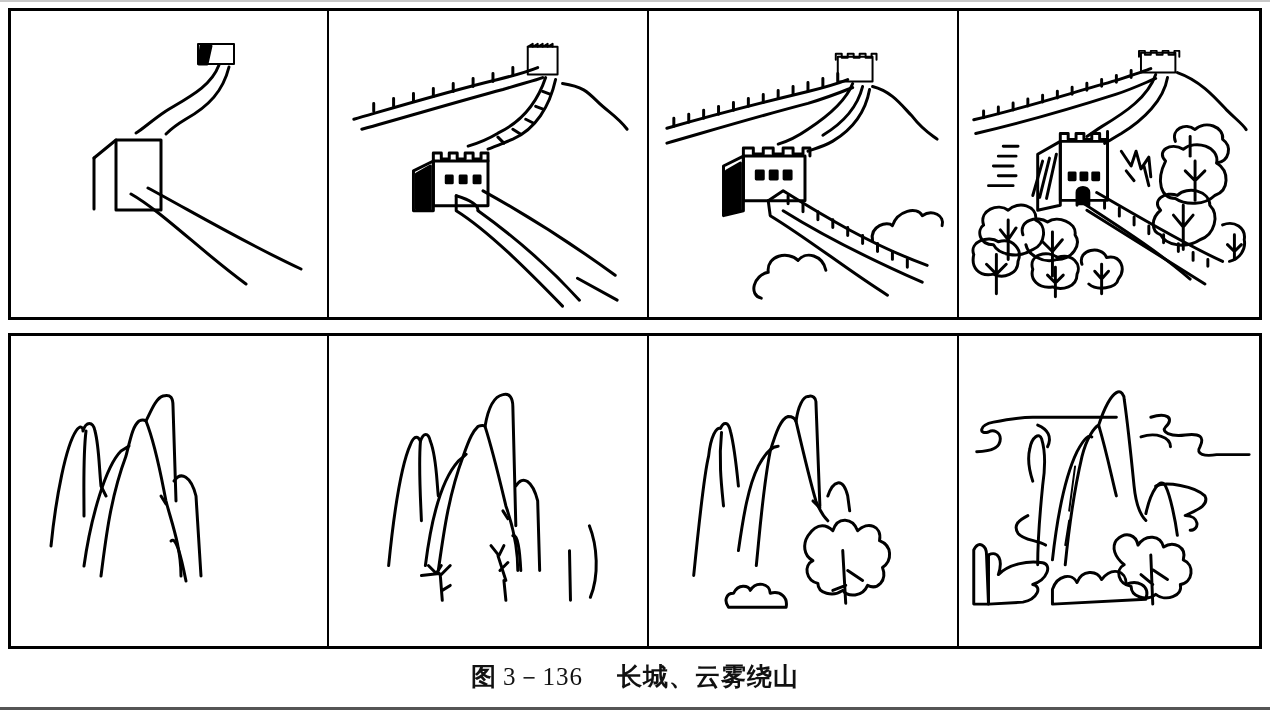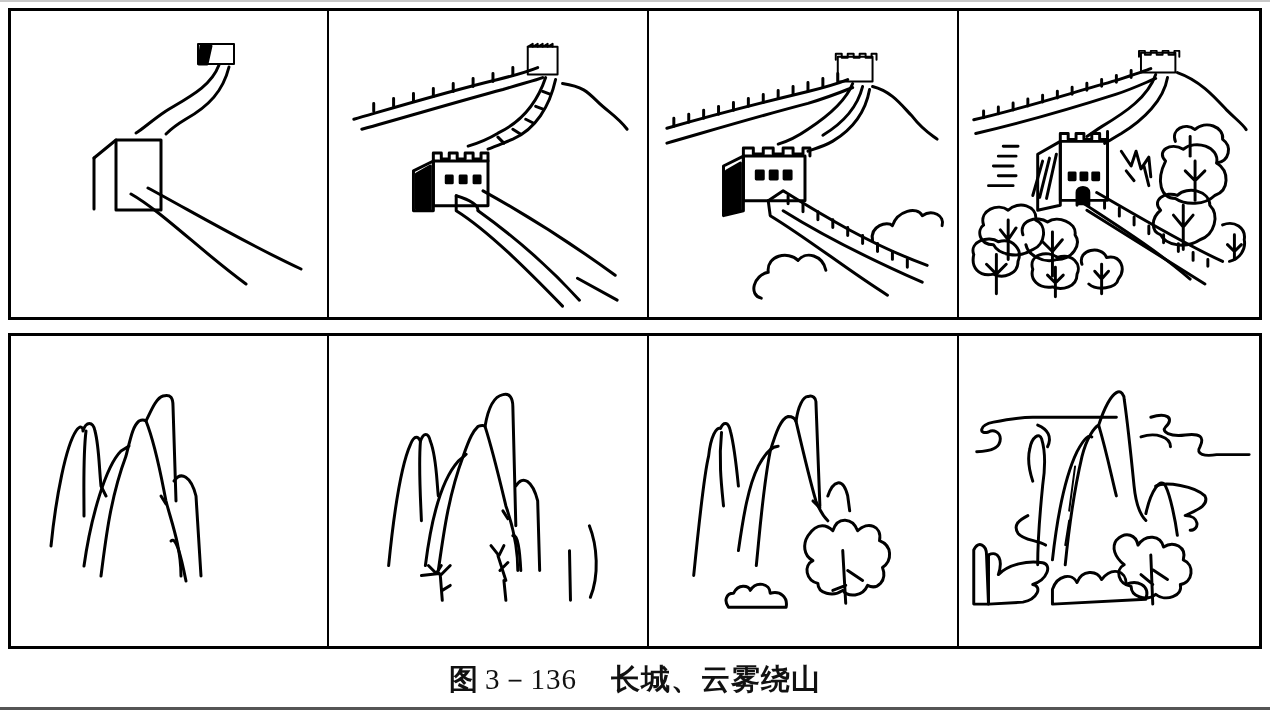--- a/index.html
+++ b/index.html
@@ -8,21 +8,21 @@
   .grid{position:absolute;left:8px;width:1254px;border:3px solid #000;box-sizing:border-box;display:flex;background:#fff;}
   .grid.top{top:8px;height:312px;}
   .grid.bottom{top:333px;height:316px;}
   .panel{position:relative;height:100%;box-sizing:border-box;}
   .panel + .panel{border-left:2.5px solid #000;}
   .p1{width:316px;} .p2{width:320px;} .p3{width:310px;} .p4{flex:1;}
   .panel svg{position:absolute;left:0;top:0;width:100%;height:100%;}
   svg path, svg line, svg polyline, svg rect, svg circle, svg ellipse{fill:none;stroke:#000;stroke-width:3;stroke-linecap:round;stroke-linejoin:round;}
   .fill{fill:#000 !important;}
   .thin{stroke-width:2 !important;}
-  .caption{position:absolute;left:0;top:660px;width:1270px;text-align:center;font-size:29px;font-weight:bold;color:#111;letter-spacing:1px;}
+  .caption{position:absolute;left:0;top:660px;width:1270px;text-align:center;font-size:25px;font-weight:bold;color:#111;letter-spacing:1px;}
   .caption .num{font-family:"Liberation Serif",serif;font-weight:normal;margin:0 34px 0 6px;}
   .bottomline{position:absolute;left:0;top:707px;width:1270px;height:3px;background:#555;}
 </style>
 </head>
 <body>
 
 <div class="topline"></div>
 
 <div class="grid top">
   <div class="panel p1">

